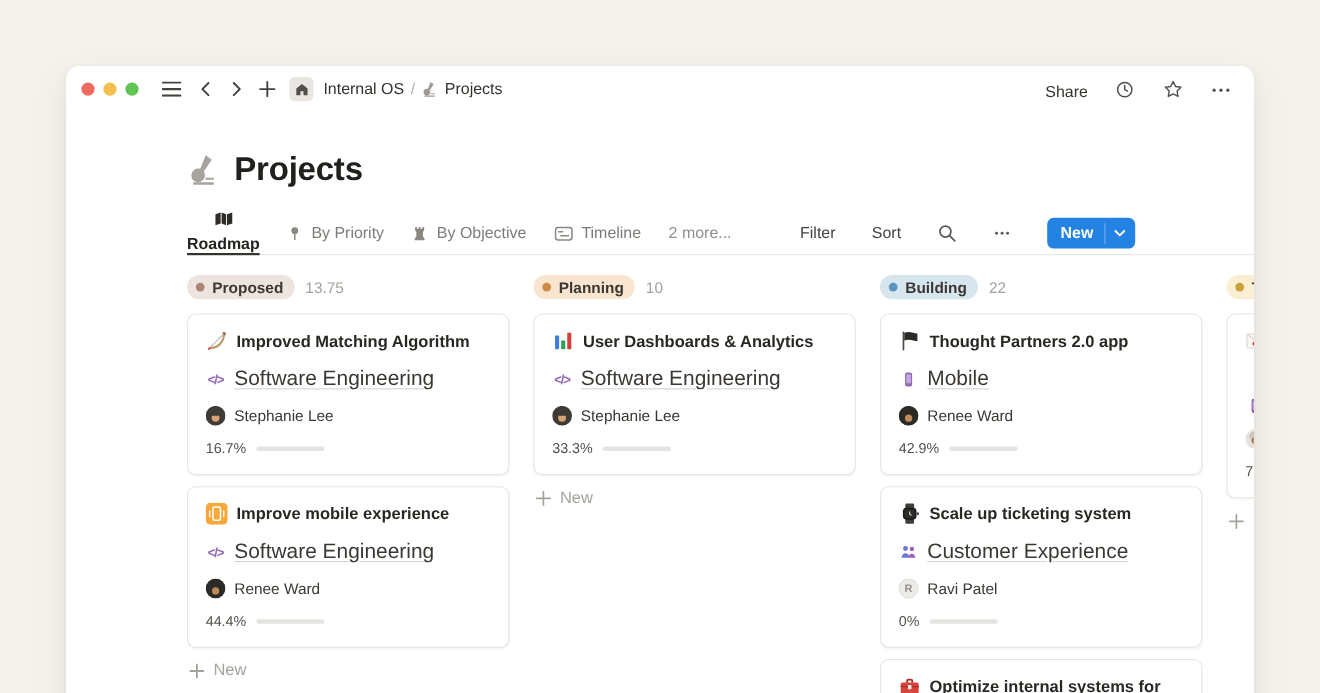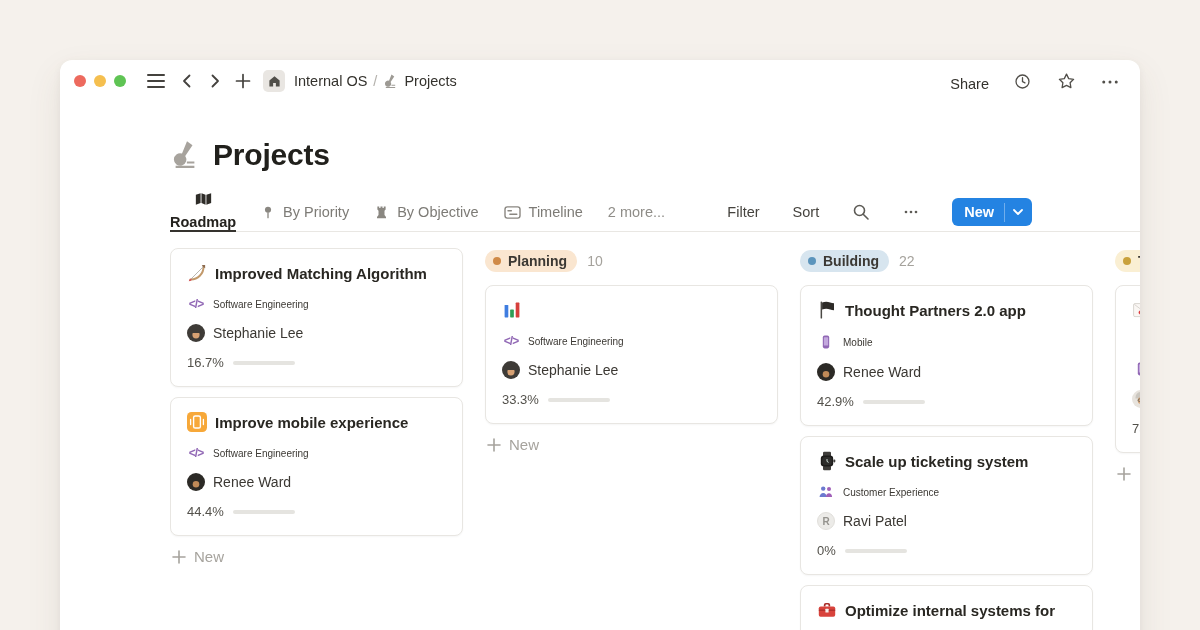--- a/index.html
+++ b/index.html
@@ -55,21 +55,21 @@
 
   .card { background:#fff; border:1px solid #e8e6e2; border-radius:8px; padding:14px 16px 16px;
     margin-bottom:10px; box-shadow:0 1px 2px rgba(20,20,18,.04); cursor:pointer; }
   .crow { display:flex; align-items:center; }
   .trow { margin-bottom:14px;text-align:center; }
   .trow .cicon { width:20px; margin-right:8px; display:flex; justify-content:center; flex:0 0 20px; }
   .ctitle { font-size:15px; font-weight:700; color:#292722; white-space:nowrap; }
   .t2 { min-height:47px; align-items:flex-start; }
   .mrow { margin-bottom:13px; }
   .islot { width:18px; margin-right:8px; display:flex; justify-content:center; flex:0 0 18px; }
-  .tag-lbl { font-size:10px; color:#3b3833; text-decoration-color:#d6d3ce;
+  .tag-lbl { font-size:19px; color:#3b3833; text-decoration:underline; text-decoration-color:#d6d3ce;
     text-underline-offset:3px; white-space:nowrap; }
   .person-nm { font-size:14px; color:#3b3833; white-space:nowrap; }
   .avatar-letter { width:18px; height:18px; border-radius:50%; background:#ecebe8; border:1px solid #e1dfdb;
     color:#95938e; font-size:10px; font-weight:700; display:flex; align-items:center; justify-content:center; }
   .prow { display:flex; align-items:center; }
   .pct { font-size:13px; color:#53514b; margin-right:9px; white-space:nowrap; }
   .bar { width:62px; height:4px; border-radius:2px; background:#e5e4e0; overflow:hidden; }
   .fill { height:100%; border-radius:2px; background:#61876b; }
 
   .add-new { display:flex; align-items:center; gap:8px; color:#a6a39d; font-size:15px;
@@ -226,20 +226,27 @@
               <path d="M1 1l4 4 4-4" stroke="#fff" stroke-width="1.8" fill="none" stroke-linecap="round" stroke-linejoin="round"></path>
             </svg>
         </span>
       </div>
     </div>
   </div>
 
   <div class="board">
 
     <div class="col">
+      <div class="col-head">
+        <span class="pill" style="background: rgb(237, 228, 223);">
+          <span class="dot" style="background: rgb(173, 132, 118);"></span>
+          <span class="nm">Proposed</span>
+        </span>
+        <span class="count">13.75</span>
+      </div>
 
       <div class="card">
         <div class="crow trow">
           <span class="cicon">
             <svg width="20" height="20" viewBox="0 0 20 20">
                 <path d="M3.5 16.5A12.6 12.6 0 0 0 16.5 3.5" stroke="#c2996b" stroke-width="2" fill="none" stroke-linecap="round"></path>
                 <path d="M3.5 16.5L16.5 3.5" stroke="#b9b6b0" stroke-width="1"></path>
                 <path d="M14.8 2l3.3.1.1 3.2-2-1.4z" fill="#8c6b4f"></path>
                 <path d="M1.8 18.2l2.4-.4.4-2.4-2.3 1z" fill="#d4575a"></path>
               </svg>
@@ -321,20 +328,21 @@
 
       <div class="card">
         <div class="crow trow">
           <span class="cicon">
             <svg width="20" height="20" viewBox="0 0 20 20">
                 <rect x="2.6" y="5" width="3.7" height="12.4" rx="0.6" fill="#3f7de0"></rect>
                 <rect x="8.15" y="9.6" width="3.7" height="7.8" rx="0.6" fill="#2f9e56"></rect>
                 <rect x="13.7" y="2.6" width="3.7" height="14.8" rx="0.6" fill="#d6403c"></rect>
               </svg>
           </span>
+          <span class="ctitle">User Dashboards &amp; Analytics</span>
         </div>
         <div class="crow mrow">
           <span class="islot">
               <span style="color:#9168b5;font-weight:700;font-size:12px;letter-spacing:-1px;">&lt;/&gt;</span>
             </span>
           <span class="tag-lbl">Software Engineering</span>
         </div>
         <div class="crow mrow">
           <span class="islot">
             <svg width="18" height="18" viewBox="0 0 18 18">

